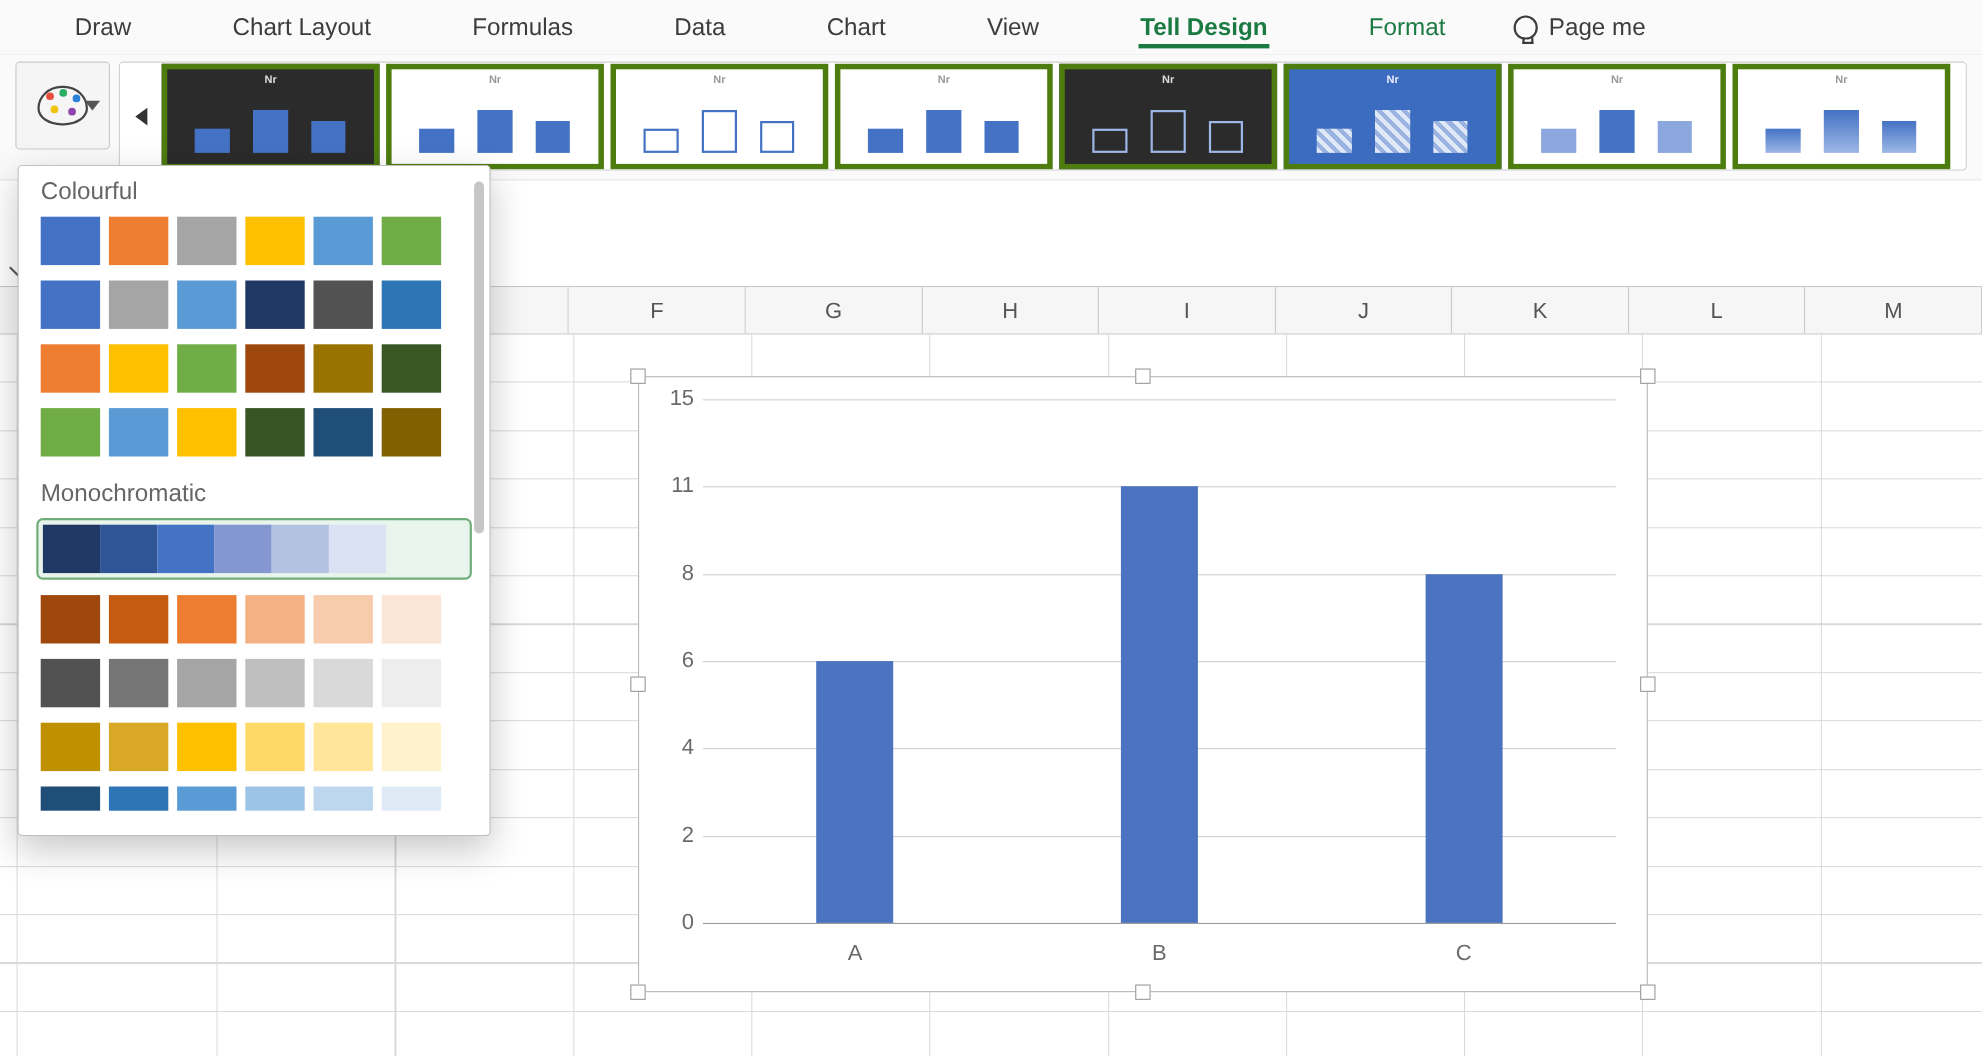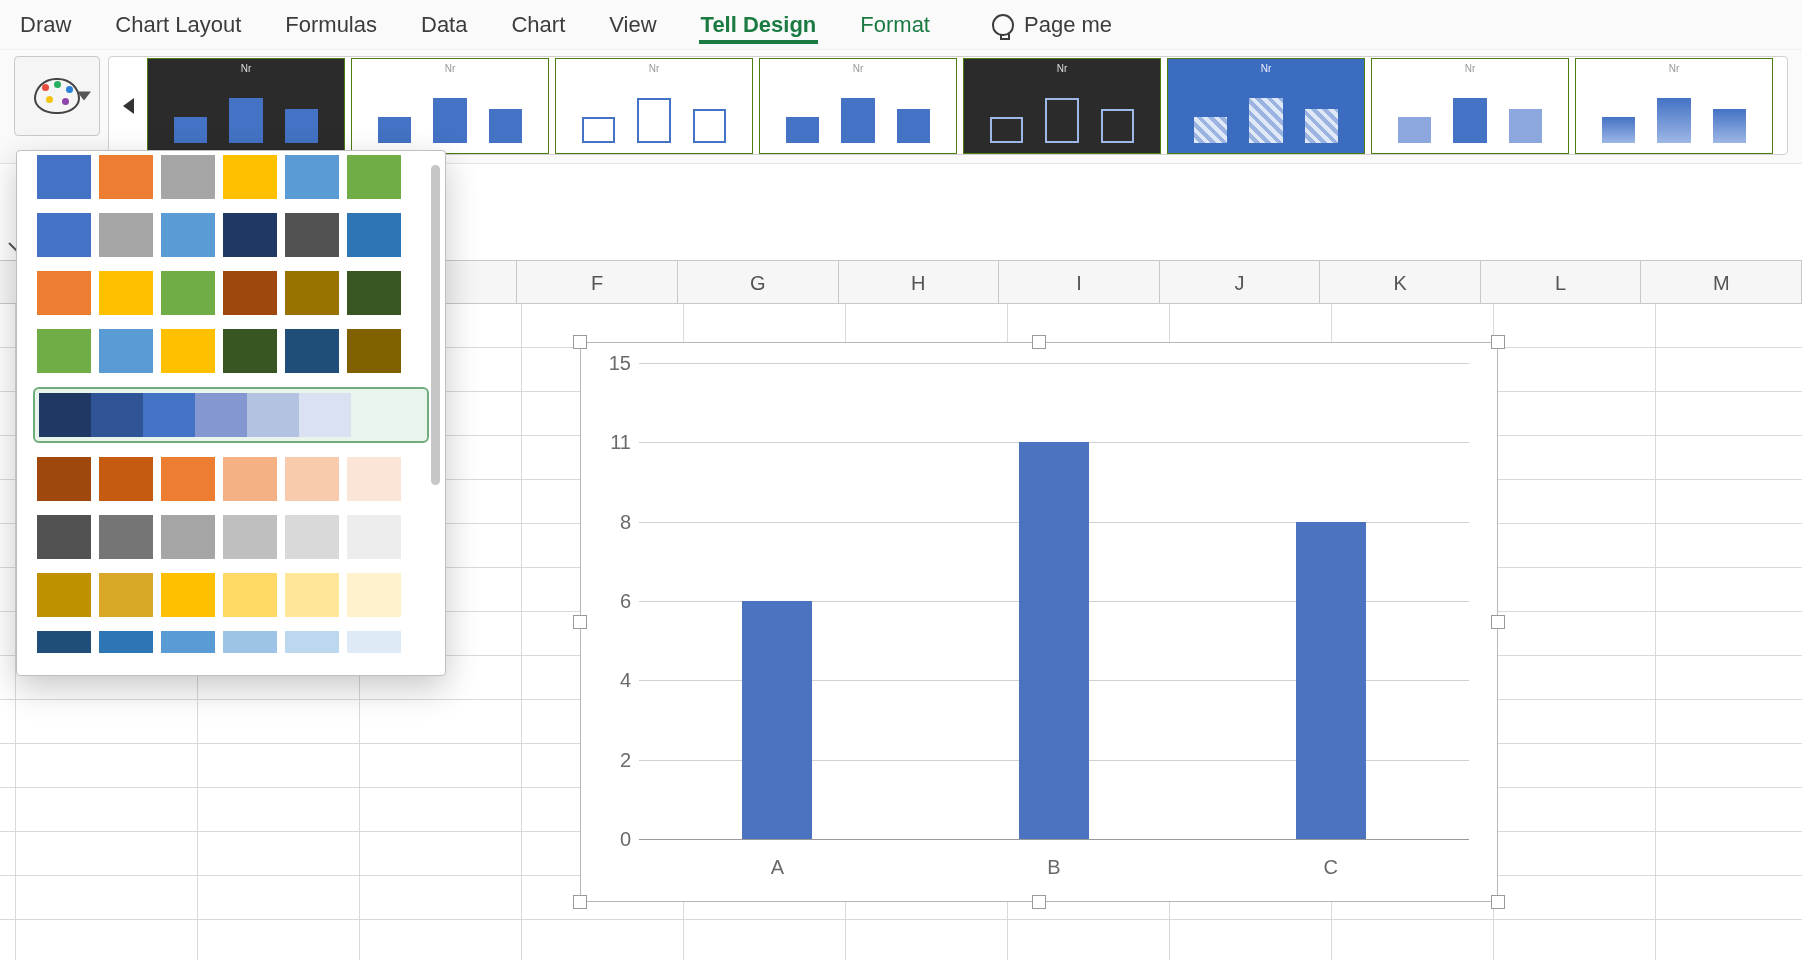--- a/index.html
+++ b/index.html
@@ -17,21 +17,21 @@
     display: flex;
     align-items: center;
     height: 50px;
     padding: 0 18px;
     background: #fafafa;
     gap: 40px;
     font-size: 22px;
     color: #3c3c3c;
     border-bottom: 1px solid #f0f0f0;
   }
-  .ribbon-tabs .tab { padding: 6px 2px; cursor: default; }
+  .ribbon-tabs .tab { padding: 6px 2px; cursor: default; margin-left: 48px; }
   .ribbon-tabs .tab.group-active { color: #1b7a42; font-weight: 500; }
   .ribbon-tabs .tab.active {
     font-weight: 700;
     border-bottom: 4px solid #1b7a42;
     padding-bottom: 2px;
   }
   .tellme { display:flex; align-items:center; gap:10px; margin-left:20px; }
   .bulb-icon {
     width:22px; height:22px; border:2px solid #3c3c3c; border-radius:50% 50% 48% 48%;
     position:relative;
@@ -81,24 +81,25 @@
     overflow:hidden;
   }
   .gallery-nav {
     width:26px; height:90px; display:flex; align-items:center; justify-content:center;
     cursor:default;
   }
   .chev-left { width:0;height:0;border-top:8px solid transparent;border-bottom:8px solid transparent;border-right:11px solid #333; }
 
   .style-thumb {
     width: 198px; height: 96px;
-    border:1px solid #4d7c0f;
+    border:5px solid #4d7c0f;
     background:#fff;
     position:relative;
     flex:0 0 auto;
+    font-weight:bold;
   }
   .style-thumb.dark { background:#2b2b2b; }
   .style-thumb.bluebg { background:#3b6cc0; }
   .thumb-title {
     position:absolute; top:4px; left:0; right:0;
     text-align:center; font-size:10px; color:#999;
   }
   .style-thumb.dark .thumb-title { color:#ddd; }
   .style-thumb.bluebg .thumb-title { color:#eef; }
   .thumb-bars {
@@ -313,20 +314,21 @@
           <div class="b" style="height:60%;background:linear-gradient(#4472c4,#9db7e6)"></div>
         </div>
     </div>
   </div>
 </div>
 
 <div class="color-dropdown">
   <div class="cd-inner">
     <div class="cd-scrollbar"></div>
 
+    <div class="cd-head">Colourful</div>
     <div id="colourful-host">
         <div class="palette-row">
           <div class="swatch" style="background: rgb(68, 114, 196);"></div>
           <div class="swatch" style="background: rgb(237, 125, 49);"></div>
           <div class="swatch" style="background: rgb(165, 165, 165);"></div>
           <div class="swatch" style="background: rgb(255, 192, 0);"></div>
           <div class="swatch" style="background: rgb(91, 155, 213);"></div>
           <div class="swatch" style="background: rgb(112, 173, 71);"></div>
         </div>
         <div class="palette-row">
@@ -348,20 +350,21 @@
         <div class="palette-row">
           <div class="swatch" style="background: rgb(112, 173, 71);"></div>
           <div class="swatch" style="background: rgb(91, 155, 213);"></div>
           <div class="swatch" style="background: rgb(255, 192, 0);"></div>
           <div class="swatch" style="background: rgb(55, 86, 35);"></div>
           <div class="swatch" style="background: rgb(31, 78, 121);"></div>
           <div class="swatch" style="background: rgb(128, 96, 0);"></div>
         </div>
       </div>
 
+    <div class="cd-head">Monochromatic</div>
     <div id="mono-host">
         <div class="palette-row selected">
           <div class="swatch" style="background: rgb(31, 56, 100);"></div>
           <div class="swatch" style="background: rgb(47, 85, 151);"></div>
           <div class="swatch" style="background: rgb(68, 114, 196);"></div>
           <div class="swatch" style="background: rgb(132, 151, 208);"></div>
           <div class="swatch" style="background: rgb(180, 194, 226);"></div>
           <div class="swatch" style="background: rgb(217, 225, 242);"></div>
         </div>
         <div class="palette-row">

